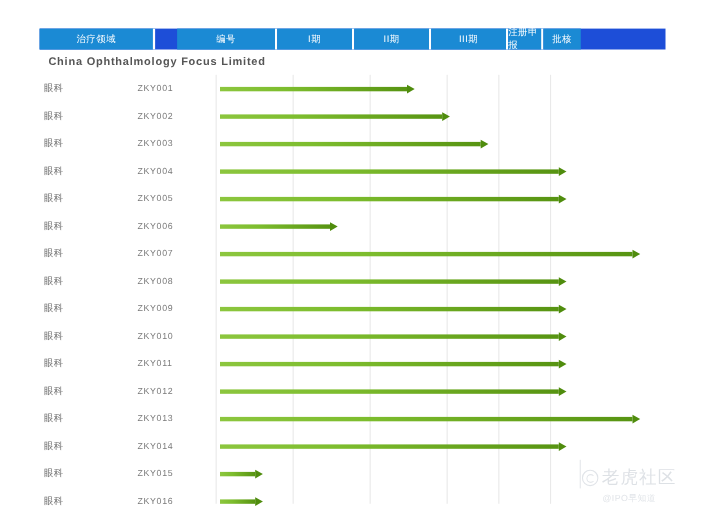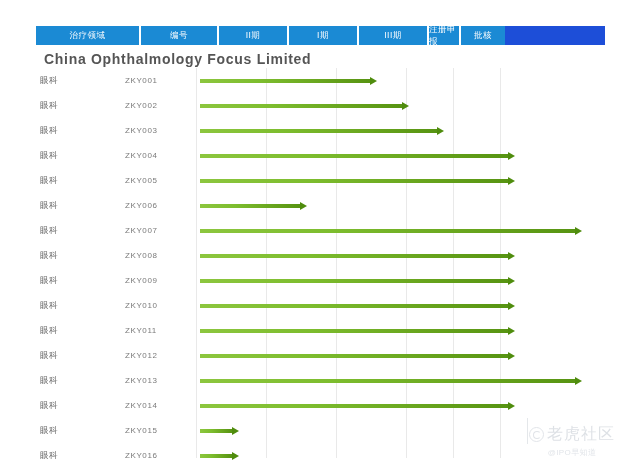--- a/index.html
+++ b/index.html
@@ -43,21 +43,21 @@
     background: #1b8ad4;
     height: 19px;
   }
   .header-cell:last-child { border-right: none; }
 
   
   .company-title {
     position: absolute;
     left: 44px;
     top: 51px;
-    font-size: 14px;
+    font-size: 10px;
     color: #555555;
     letter-spacing: .7px;
     font-weight: bold;
   }
 
   
   .chart-area {
     position: absolute;
     left: 36px;
     top: 68px;
@@ -187,26 +187,26 @@
     background: #e4e7ea;
   }
 </style>
 </head>
 <body>
 
 <div class="page">
 
   <div class="header-row">
       <div class="header-cell" style="width: 105px;">治疗领域</div>
-      <div class="header-cell" style="width: 78px;">编号</div>
+      <div class="header-cell" style="width: 91px; margin-left: 20px;">编号</div>
+      <div class="header-cell" style="width: 70px;">I期</div>
       <div class="header-cell" style="width: 70px;">II期</div>
-      <div class="header-cell" style="width: 70px;">I期</div>
       <div class="header-cell" style="width: 70px;">III期</div>
       <div class="header-cell" style="width: 32px;">注册申报</div>
-      <div class="header-cell" style="width: 44px;">批核</div>
+      <div class="header-cell" style="width: 34px;">批核</div>
     </div>
 
   <div class="company-title">China Ophthalmology Focus Limited</div>
 
   <div class="chart-area">
     <div class="gridlines">
         <div class="gridline" style="left: 160px;"></div>
         <div class="gridline" style="left: 230px;"></div>
         <div class="gridline" style="left: 300px;"></div>
         <div class="gridline" style="left: 370px;"></div>

